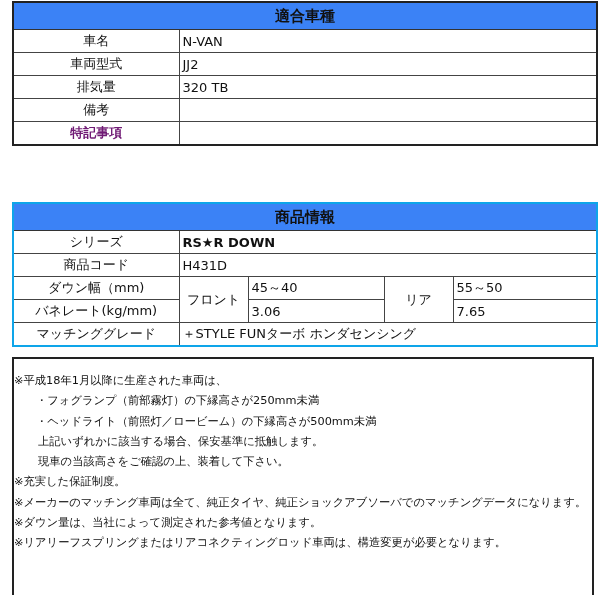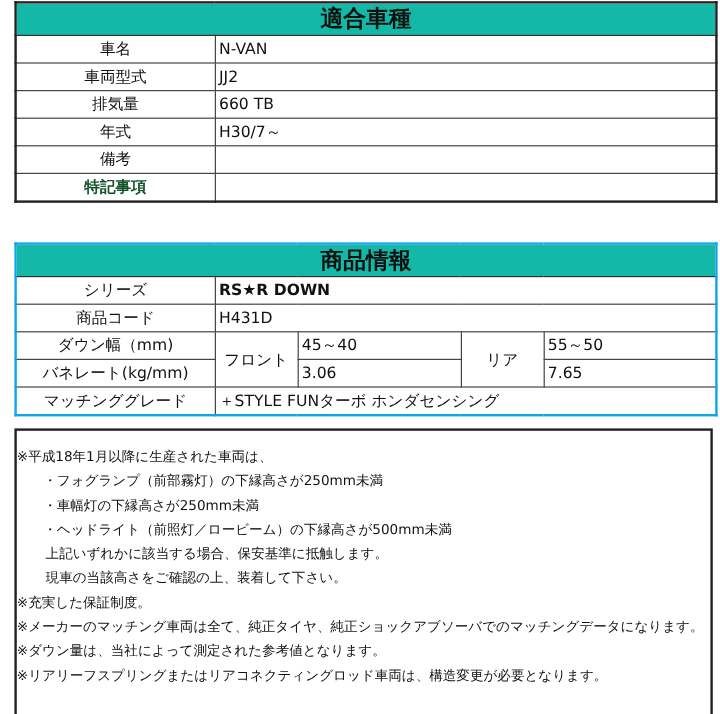--- a/index.html
+++ b/index.html
@@ -1,21 +1,21 @@
 <!DOCTYPE html>
 <html><head>
 <meta charset="utf-8">
 <style>
   html, body { margin:0; padding:0; background:#ffffff; }
   body { width:600px; height:595px; position:relative; font-family:"DejaVu Sans", "Liberation Sans", sans-serif; color:#111; overflow:hidden; }
   table { border-collapse:collapse; position:absolute; left:12px; width:586px; table-layout:fixed; }
   td { border:1px solid #444; font-size:13px; height:22px; padding:0 3px; white-space:nowrap; overflow:hidden; }
-  .hdr td { background:#14b8a6; font-size:19px; font-weight:bold; height:26px; text-align:center; border:1.5px solid #333; }
+  .hdr td { background:#3b82f6; font-size:15px; font-weight:bold; height:26px; text-align:center; border:1.5px solid #333; }
   .lbl { text-align:center; }
-  .red { color:#14532d; font-weight:bold;margin-left:46px; }
+  .red { color:#701a75; font-weight:bold;margin-left:46px; }
   .it { font-weight:bold; }
   #t1 { top:1px; border:2px solid #222; }
   #t2 { top:202px; border:2px solid #0ea5e9; }
   .notes { position:absolute; left:12px; top:357px; width:582px; height:300px; border:2px solid #222; font-size:11.3px; line-height:20.3px; padding-top:12px; box-sizing:border-box; padding-left:0; }
   .notes div { white-space:nowrap; }
   .i1 { padding-left:22px; }
   .i2 { padding-left:24px; }
 </style>
 </head>
 <body>
@@ -32,25 +32,21 @@
   <tr>
         <td class="lbl">車名</td>
         <td>N-VAN</td>
       </tr>
   <tr>
         <td class="lbl">車両型式</td>
         <td>JJ2</td>
       </tr>
   <tr>
         <td class="lbl">排気量</td>
-        <td>660 TB</td>
-      </tr>
-  <tr>
-        <td class="lbl">年式</td>
-        <td>H30/7～</td>
+        <td>320 TB</td>
       </tr>
   <tr>
         <td class="lbl">備考</td>
         <td></td>
       </tr>
   <tr>
         <td class="lbl red">特記事項</td>
         <td></td>
       </tr>
 </tbody>
@@ -91,21 +87,20 @@
   <tr>
         <td class="lbl">マッチンググレード</td>
         <td colspan="4">＋STYLE FUNターボ ホンダセンシング</td>
       </tr>
 </tbody>
   </table>
 
 <div class="notes">
   <div>※平成18年1月以降に生産された車両は、</div>
   <div class="i1">・フォグランプ（前部霧灯）の下縁高さが250mm未満</div>
-  <div class="i1">・車幅灯の下縁高さが250mm未満</div>
   <div class="i1">・ヘッドライト（前照灯／ロービーム）の下縁高さが500mm未満</div>
   <div class="i2">上記いずれかに該当する場合、保安基準に抵触します。</div>
   <div class="i2">現車の当該高さをご確認の上、装着して下さい。</div>
   <div>※充実した保証制度。</div>
   <div>※メーカーのマッチング車両は全て、純正タイヤ、純正ショックアブソーバでのマッチングデータになります。</div>
   <div>※ダウン量は、当社によって測定された参考値となります。</div>
   <div>※リアリーフスプリングまたはリアコネクティングロッド車両は、構造変更が必要となります。</div>
 </div>
 
 </body></html>

